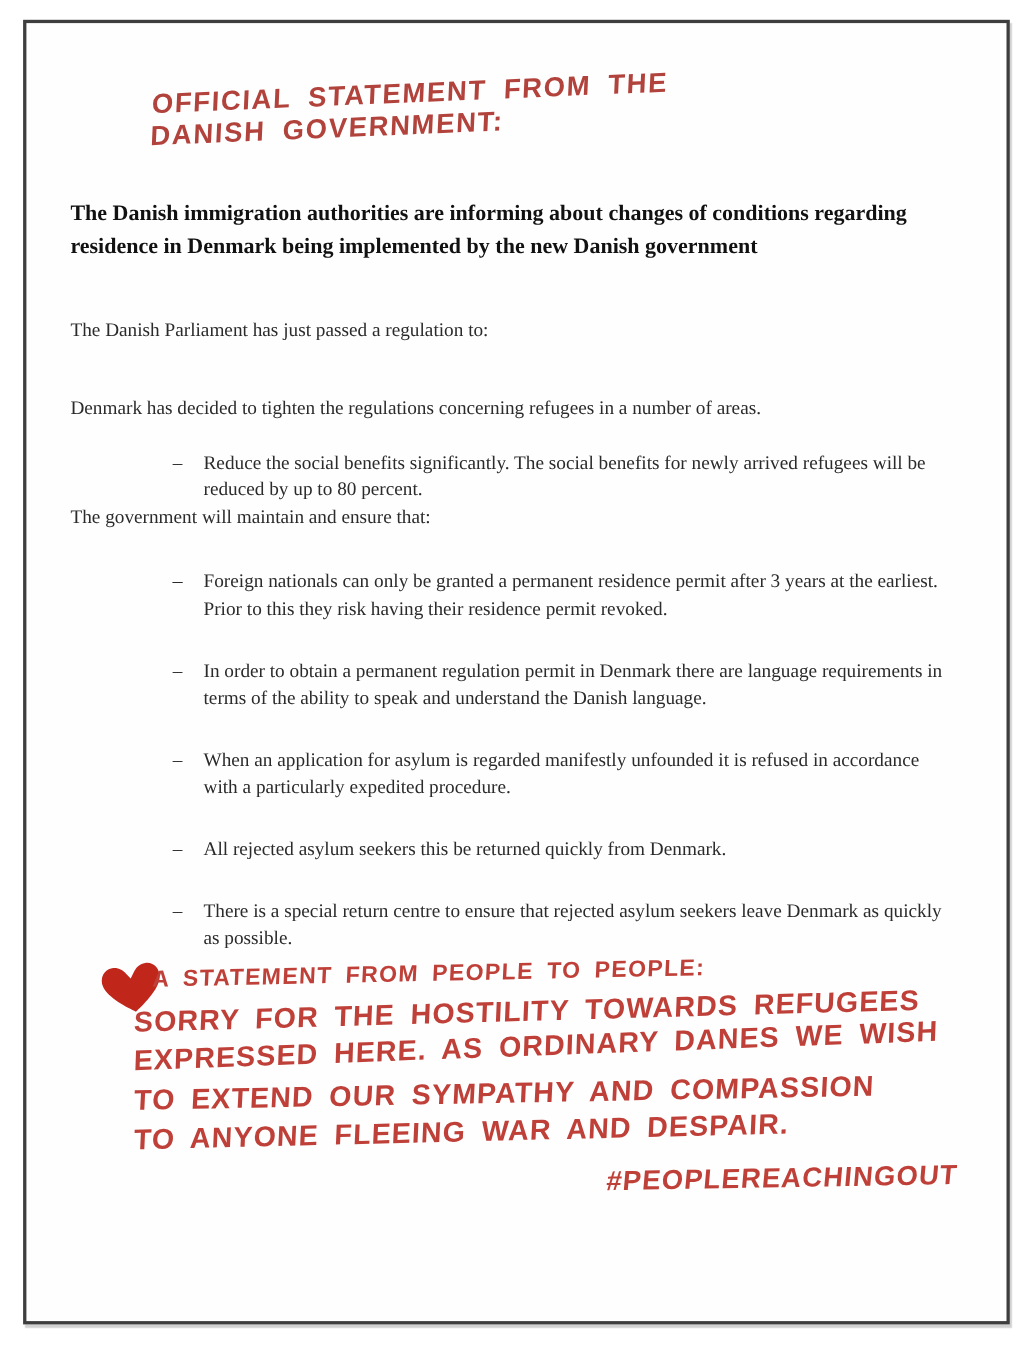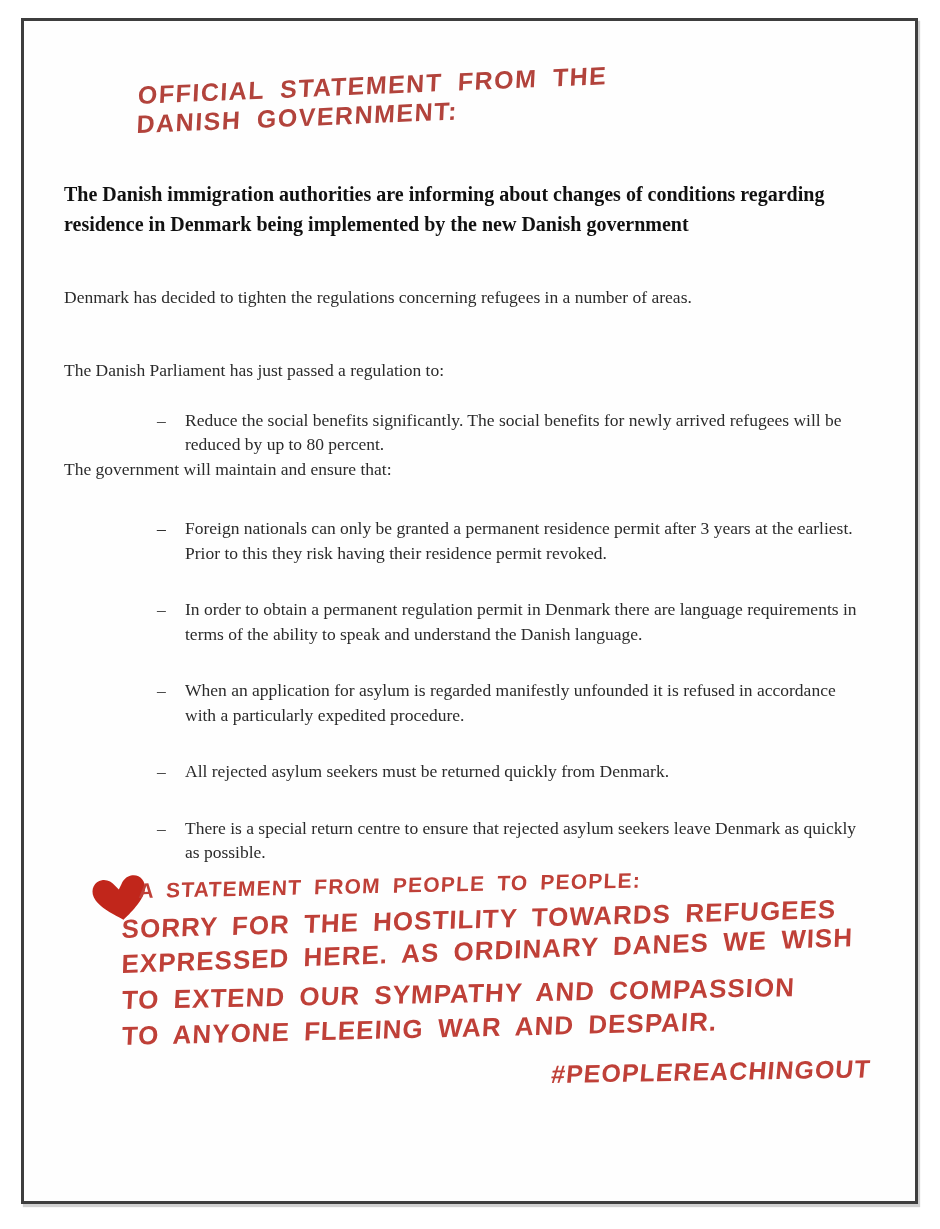--- a/index.html
+++ b/index.html
@@ -83,23 +83,23 @@
 
 <div class="page">
 
   <div class="hand-header">
     <div>OFFICIAL STATEMENT FROM THE</div>
     <div>DANISH GOVERNMENT:</div>
   </div>
 
   <p class="intro">The Danish immigration authorities are informing about changes of conditions regarding residence in Denmark being implemented by the new Danish government</p>
 
+  <p class="para p-parliament">The Danish Parliament has just passed a regulation to:</p>
+
   <p class="para p-tighten">Denmark has decided to tighten the regulations concerning refugees in a number of areas.</p>
-
-  <p class="para p-parliament">The Danish Parliament has just passed a regulation to:</p>
 
   <ul class="doc-list listA">
     <li>
       <span class="dash">–</span>
       <span>Reduce the social benefits significantly. The social benefits for newly arrived refugees will be reduced by up to 80 percent.</span>
     </li>
   </ul>
 
   <p class="para p-maintain">The government will maintain and ensure that:</p>
 
@@ -114,21 +114,21 @@
     <li>
       <span class="dash">–</span>
       <span>In order to obtain a permanent regulation permit in Denmark there are language requirements in terms of the ability to speak and understand the Danish language.</span>
     </li>
     <li>
       <span class="dash">–</span>
       <span>When an application for asylum is regarded manifestly unfounded it is refused in accordance with a particularly expedited procedure.</span>
     </li>
     <li>
       <span class="dash">–</span>
-      <span>All rejected asylum seekers must be returned quickly from Denmark.</span>
+      <span>All rejected asylum seekers this be returned quickly from Denmark.</span>
     </li>
     <li>
       <span class="dash">–</span>
       <span>There is a special return centre to ensure that rejected asylum seekers leave Denmark as quickly as possible.</span>
     </li>
   </ul>
 
   <div class="footer-red">
     <span class="heart">
       <svg viewBox="0 0 24 24" width="60" height="60" aria-hidden="true">

